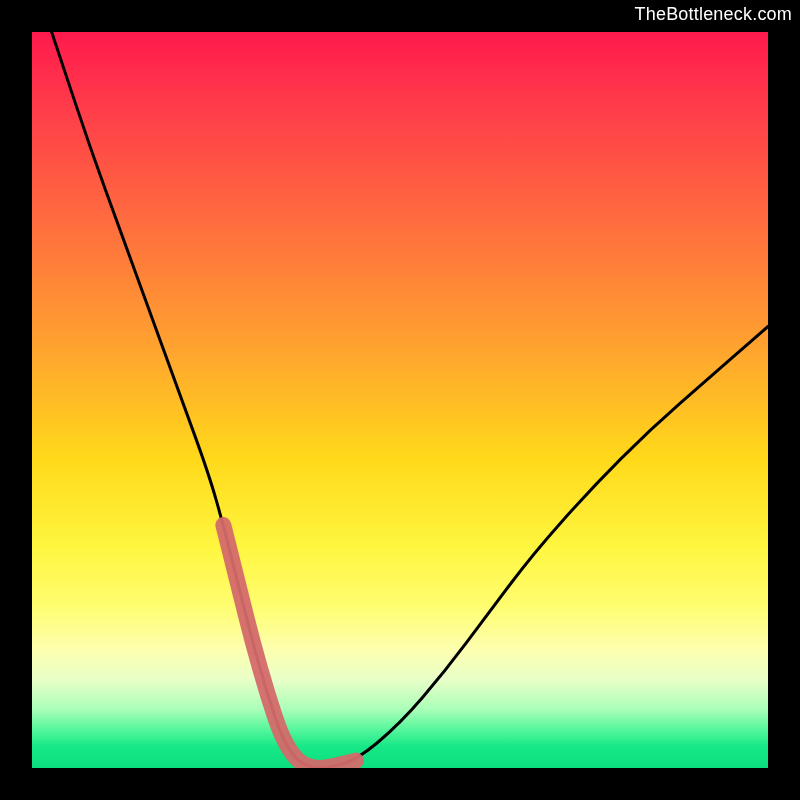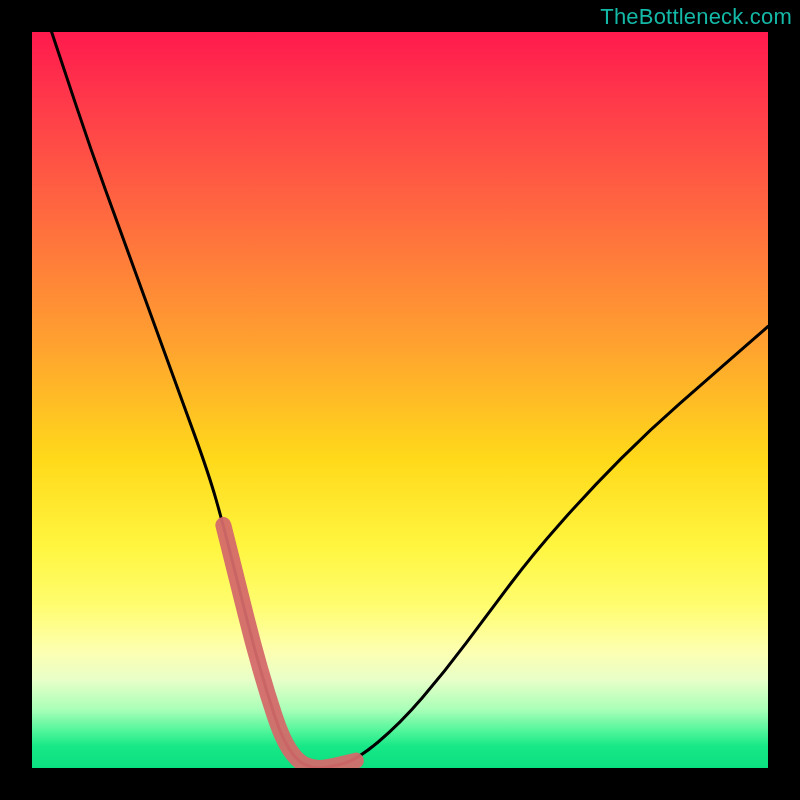--- a/index.html
+++ b/index.html
@@ -38,22 +38,22 @@
       #aaffb8 92%,
       #50f59a 95%,
       #18e887 97%,
       #0adf7f 100%
     );
   }
   .watermark {
     position: absolute;
     top: 4px;
     right: 8px;
-    font-size: 22px;
-    color: #14b8a6;
+    font-size: 18px;
+    color: #ffffff;
     font-weight: 500;
     letter-spacing: 0.2px;
     user-select: none;
   }
   svg.curve {
     position: absolute;
     left: 0;
     top: 0;
     width: 736px;
     height: 736px;

